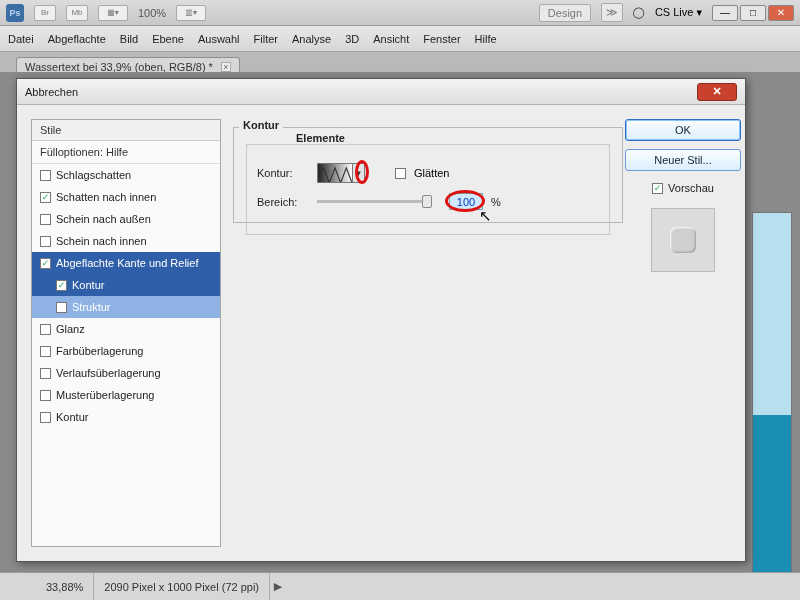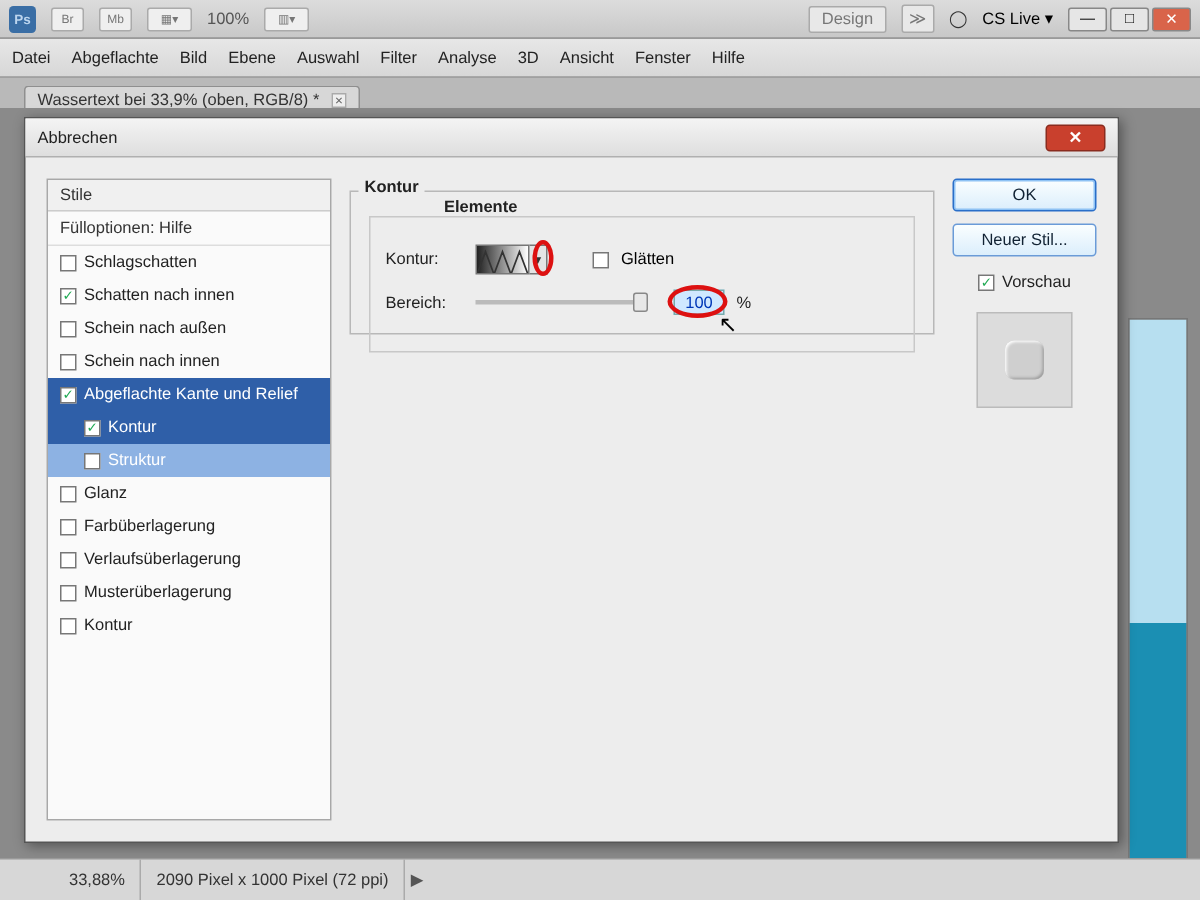--- a/index.html
+++ b/index.html
@@ -57,21 +57,21 @@
   .contour-swatch svg{position:absolute;inset:0;}
   .dd-arrow{width:12px;height:20px;border:1px solid #777;border-left:none;background:#e4e4e4;display:flex;align-items:center;justify-content:center;font-size:8px;color:#333;}
   .slider-track{flex:0 0 110px;height:3px;background:#bbb;position:relative;}
   .slider-thumb{position:absolute;right:-5px;top:-5px;width:10px;height:13px;background:#e8e8e8;border:1px solid #888;border-radius:2px;}
   .valbox{width:34px;height:17px;border:1px solid #7aa;background:#cfe8ff;text-align:center;color:#0038b8;}
   .pct{color:#222;}
   .circle-mark{position:absolute;border:3px solid #d11;border-radius:50%;pointer-events:none;}
   .cursor-arrow{position:absolute;font-size:15px;color:#000;pointer-events:none;}
   
   .rightcol{width:96px;display:flex;flex-direction:column;gap:8px;align-items:center;}
-  .btn{width:96px;height:22px;background:linear-gradient(#fafeff,#dbeefc);border:1px solid #6a9bd8;border-radius:3px;display:flex;align-items:center;justify-content:center;color:#123;}
+  .btn{width:116px;height:22px;background:linear-gradient(#fafeff,#dbeefc);border:1px solid #6a9bd8;border-radius:3px;display:flex;align-items:center;justify-content:center;color:#123;}
   .btn.default{border:1px solid #2a6fc9;box-shadow:0 0 0 1px #8ec2f4 inset;}
   .preview-row{display:flex;align-items:center;gap:5px;margin-top:3px;color:#222;}
   .preview-swatch{margin-top:6px;width:64px;height:64px;background:#dcdcdc;border:1px solid #bbb;display:flex;align-items:center;justify-content:center;}
   .preview-swatch .inner{width:26px;height:26px;border-radius:6px;background:#cfcfcf;box-shadow:inset 1px 1px 2px #fff,inset -1px -1px 2px #999;}
 </style>
 </head>
 <body>
 
 <div class="appbar">
   <div class="ps-logo">Ps</div>

